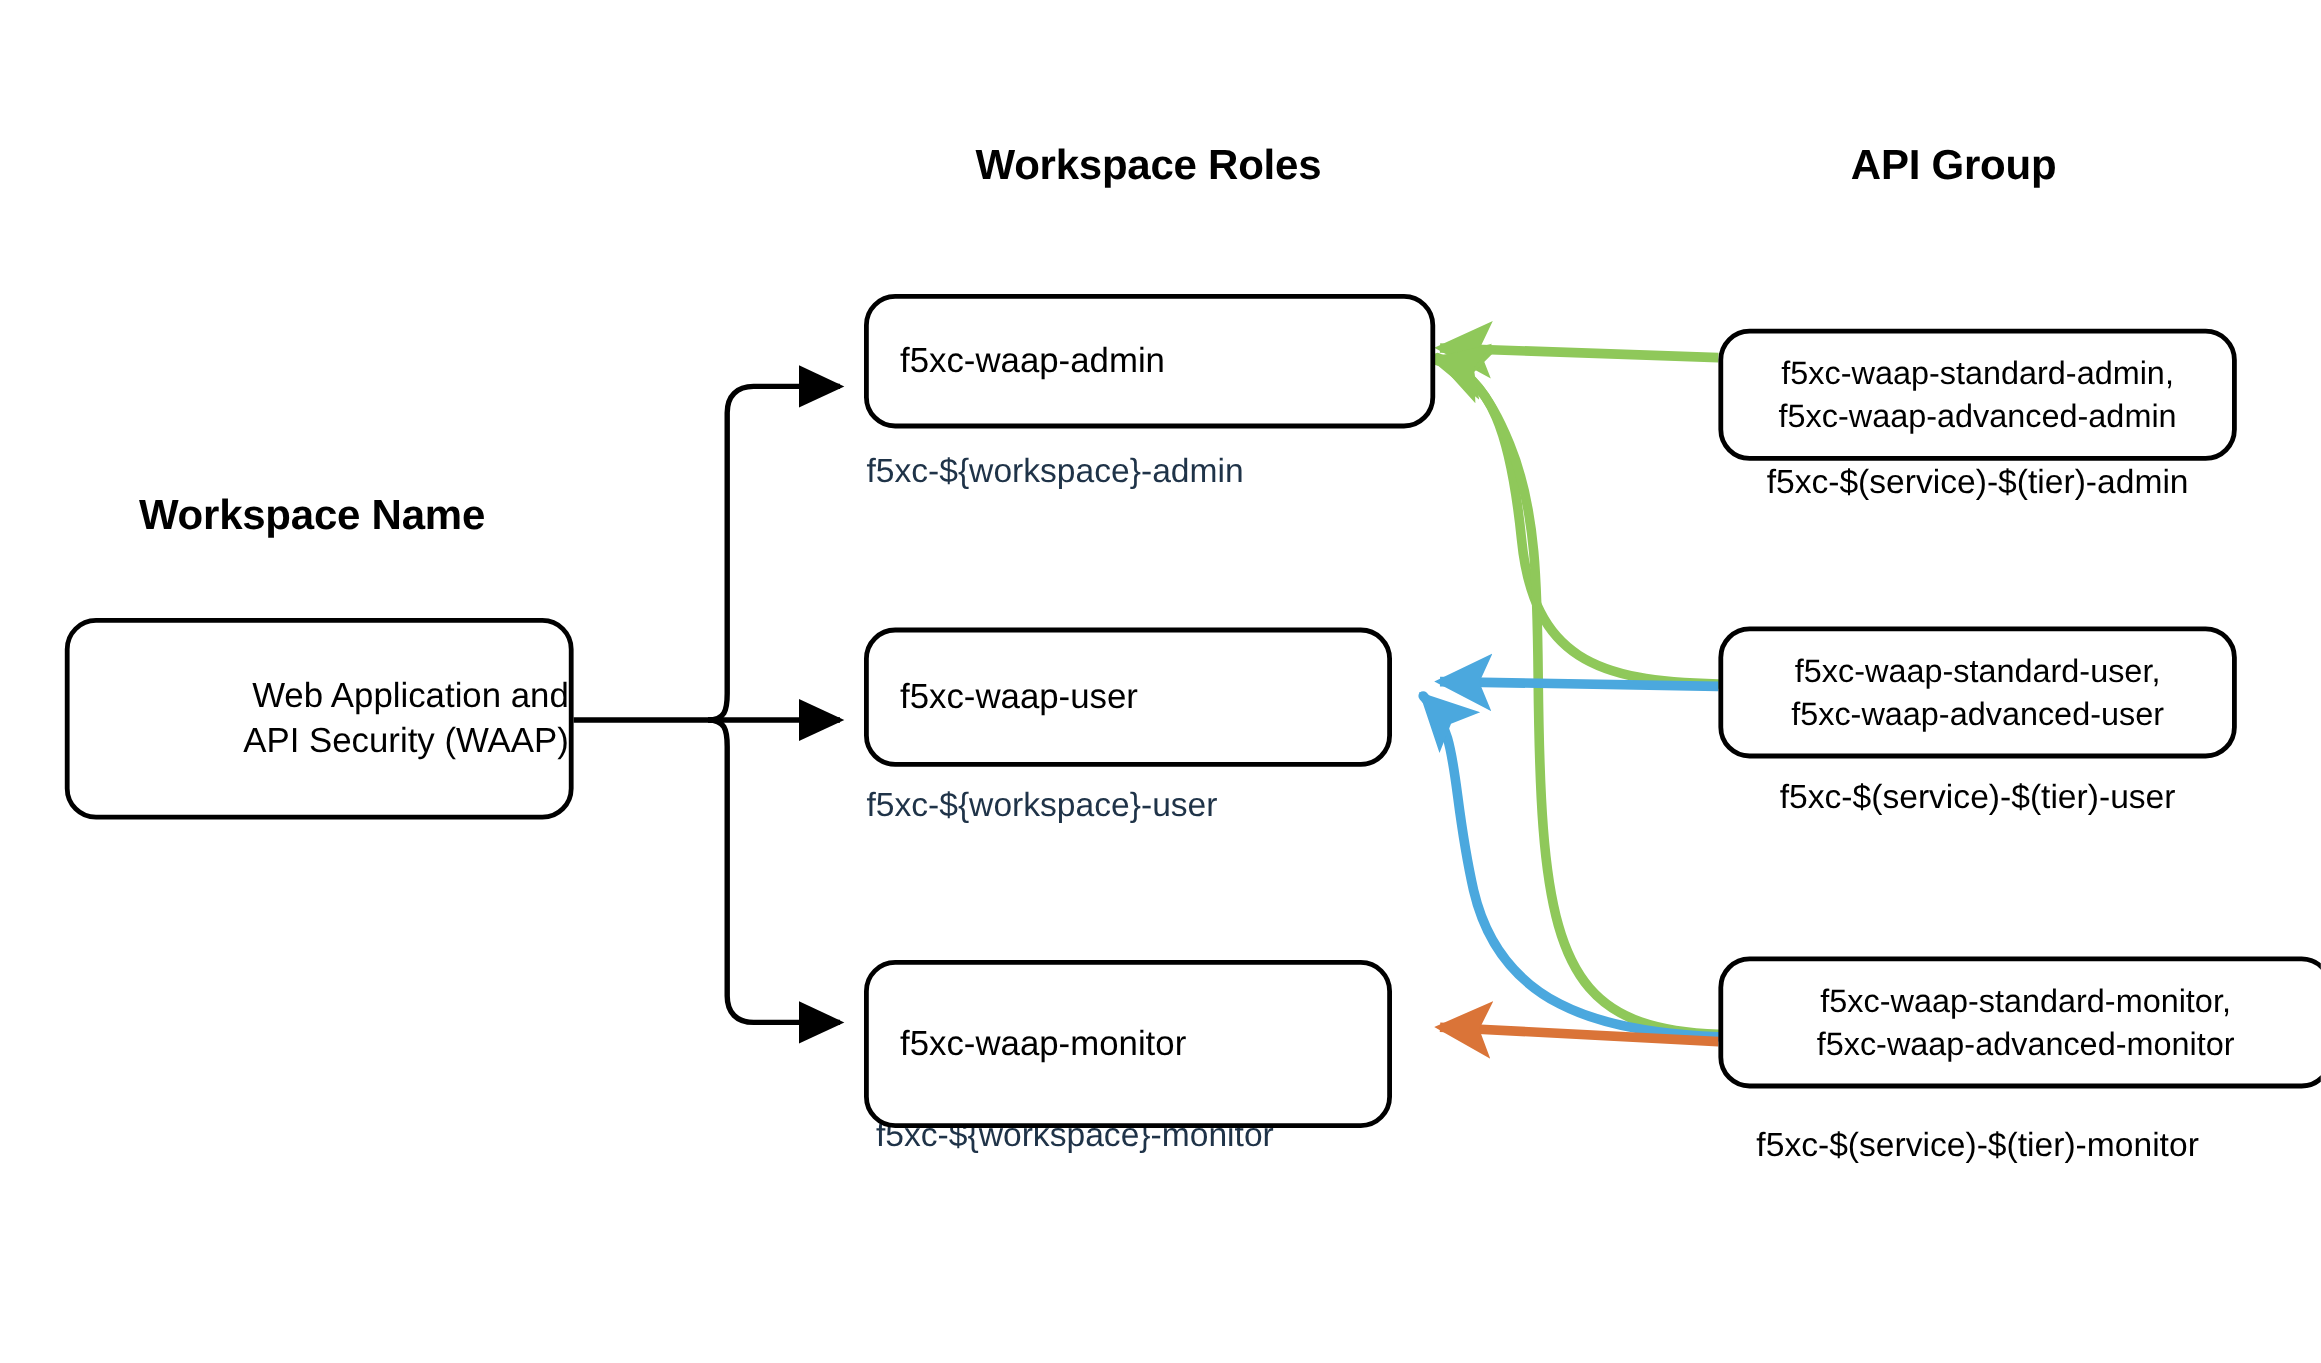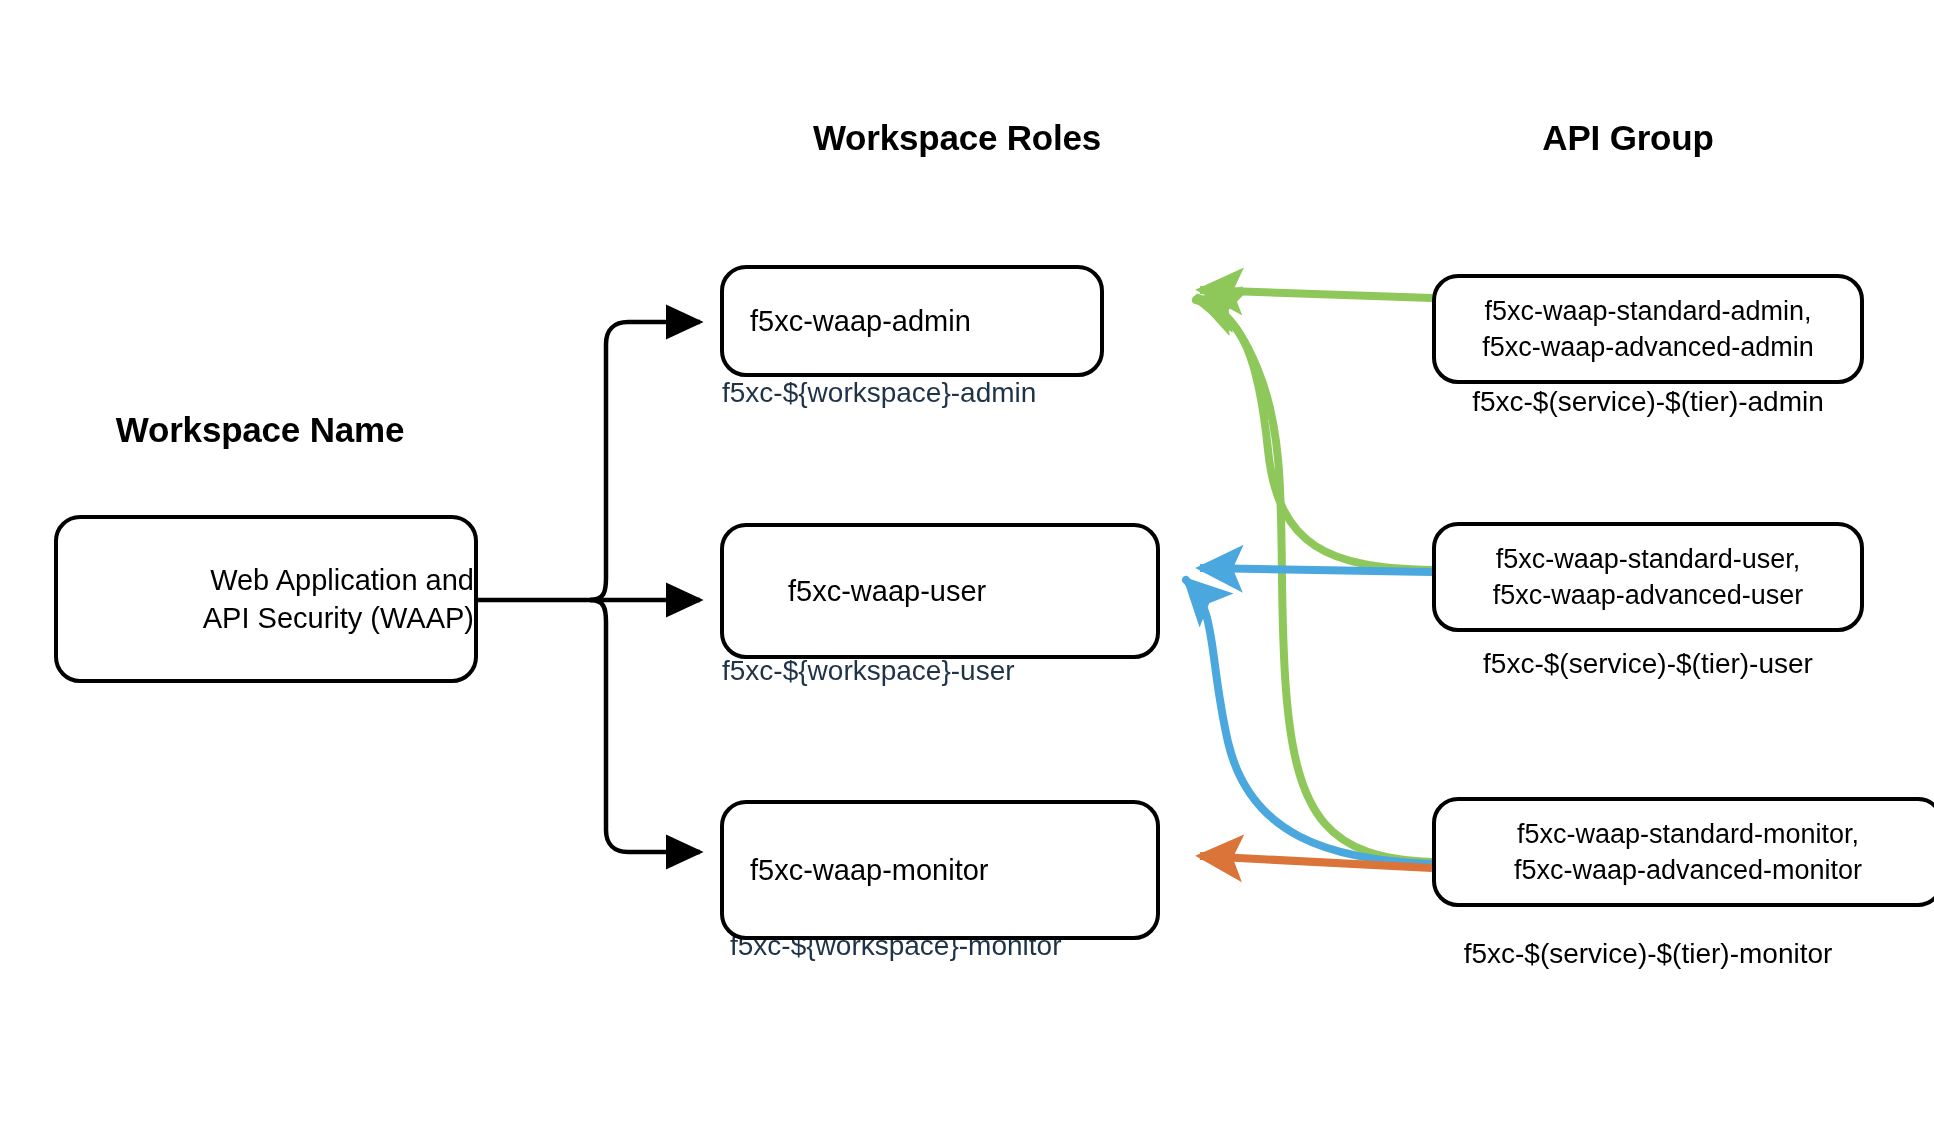--- a/index.html
+++ b/index.html
@@ -155,26 +155,26 @@
 
   <div class="col-heading" style="left:1628px; top:118px;">API Group</div>
 
   <div class="node workspace" style="left:54px; top:515px; width:424px; height:168px;">
     <div class="node-text">
       <div>Web Application and</div>
       <div>API Security (WAAP)</div>
     </div>
   </div>
 
-  <div class="node role" style="left:720px; top:245px; width:384px; height:112px;margin-top:20px;">
+  <div class="node role" style="left:720px; top:245px; width:476px; height:112px;">
     <div class="node-text">f5xc-waap-admin</div>
   </div>
   <div class="caption blue" style="left:722px; top:377px;">f5xc-${workspace}-admin</div>
 
-  <div class="node role" style="left:720px; top:523px; width:440px; height:136px;padding-left:38px;">
+  <div class="node role" style="left:720px; top:523px; width:440px; height:116px;">
     <div class="node-text">f5xc-waap-user</div>
   </div>
   <div class="caption blue" style="left:722px; top:655px;">f5xc-${workspace}-user</div>
 
   <div class="node role" style="left:720px; top:800px; width:440px; height:140px;">
     <div class="node-text">f5xc-waap-monitor</div>
   </div>
   <div class="caption blue" style="left:730px; top:930px;">f5xc-${workspace}-monitor</div>
 
   <div class="node apigroup" style="left:1432px; top:245px; width:432px; height:110px;margin-top:29px;">

